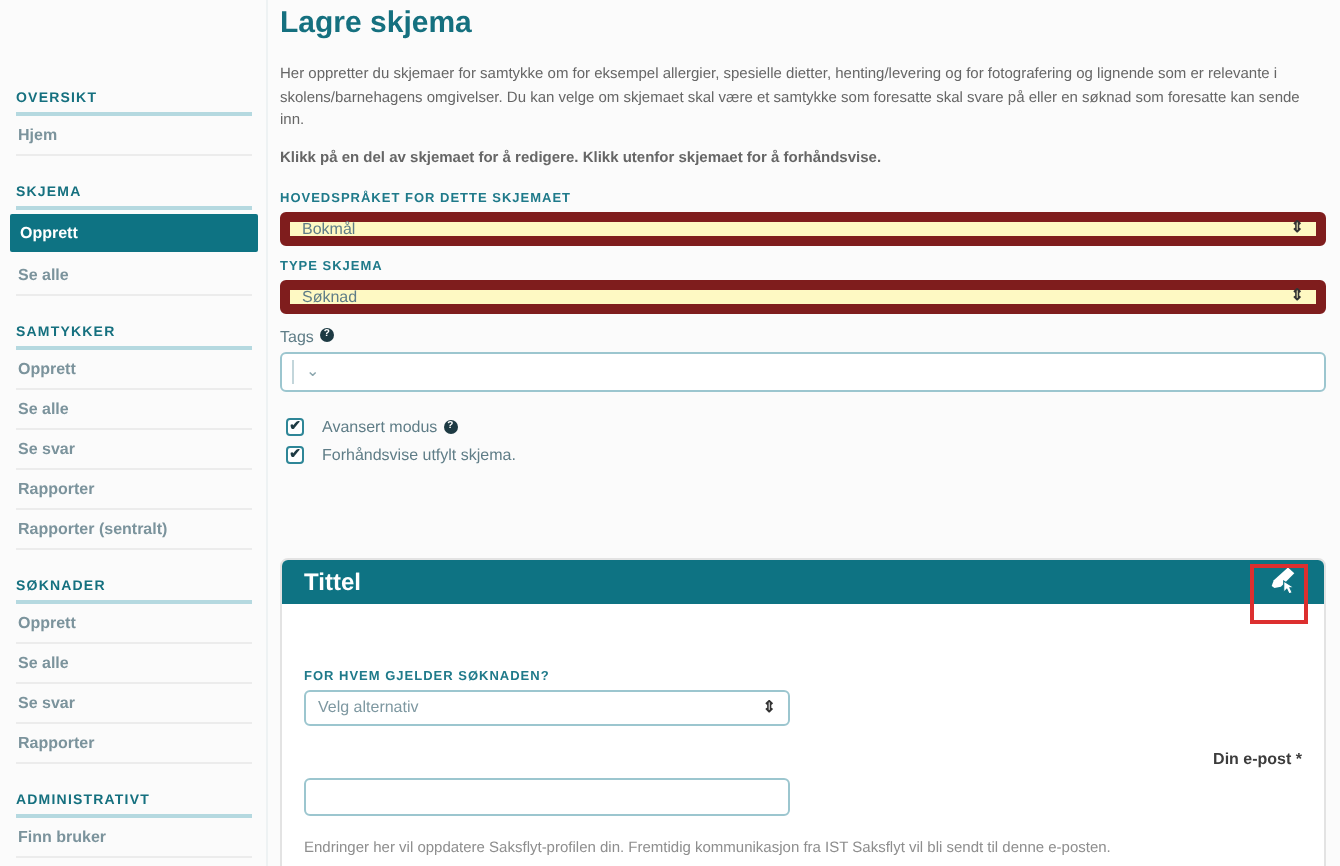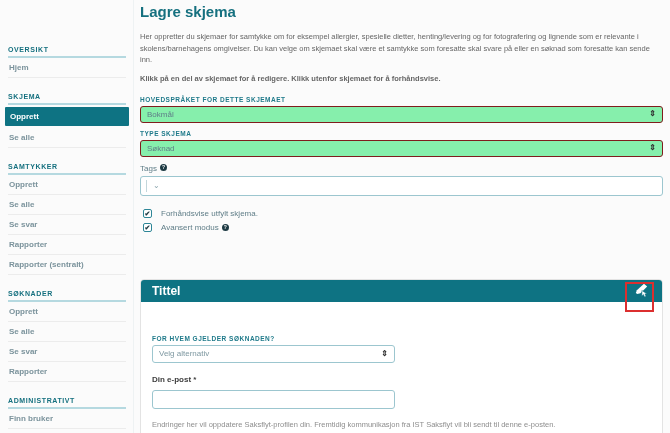--- a/index.html
+++ b/index.html
@@ -19,21 +19,21 @@
 
   
   .main { position:absolute; left:140px; top:0; width:523px; height:433px; }
   .page-title { font-size:15px; font-weight:700; color:#15707f; margin:3px 0 11px 0; }
   .intro { font-size:7.5px; line-height:1.55; color:#666; margin-bottom:8px; width:99%; }
   .intro2 { font-size:7.5px; color:#666; margin-bottom:13px;font-weight:bold; }
 
   .field { margin-bottom:7px; }
   .field-label { font-size:6.5px; font-weight:700; letter-spacing:.5px;
     color:#1f7a8a; margin-bottom:3px; }
-  .select { height:17px; background:#86efac; border:1px solid #7f1d1d; border-radius:3px;
+  .select { height:17px; background:#fef9c3; border:5px solid #7f1d1d; border-radius:3px;
     display:flex; align-items:center; justify-content:space-between; padding:0 6px;
     font-size:8px; color:#5f7d87; cursor:pointer; }
   .select-arrow { font-size:8px; color:#333; font-weight:700; line-height:1; }
 
   .tags-label { font-size:8px; color:#5f7d87; margin-bottom:3px; display:flex;
     align-items:flex-start; gap:3px; }
   .help-badge { display:inline-flex; width:7px; height:7px; border-radius:50%;
     background:#1d3a43; color:#fff; font-size:5px; font-weight:700;
     align-items:center; justify-content:center; line-height:1; }
   .tags-input-wrap { height:20px; background:#fff; border:1px solid #9cc6cf;
@@ -61,21 +61,21 @@
   .edit-btn { width:20px; height:16px; display:flex; align-items:center;
     justify-content:center; cursor:pointer; }
   .annotation-box { position:absolute; right:8px; top:2px; width:29px; height:30px;
     border:2px solid #dc2f2f; pointer-events:none; }
   .card-body { padding:9px 11px 13px 11px;margin-top:24px; }
   .card-label { font-size:6.5px; font-weight:700; letter-spacing:.5px;
     color:#1f7a8a; margin-bottom:3px; }
   .card-select { width:243px; height:18px; background:#fff; border:1px solid #9cc6cf;
     border-radius:3px; display:flex; align-items:center; justify-content:space-between;
     padding:0 6px; font-size:8px; color:#7e98a1; cursor:pointer; }
-  .email-label { font-size:8px; font-weight:700; color:#3c3c3c; margin:12px 0 4px 0; }
+  .email-label { font-size:8px; font-weight:700; color:#3c3c3c; margin:12px 0 4px 0;text-align:right; }
   .email-input { width:243px; height:19px; background:#fff; border:1px solid #9cc6cf;
     border-radius:3px; outline:none; padding:0 6px; font-size:8px; color:#444;
     font-family:"Liberation Sans", sans-serif; }
   .helper { font-size:7.5px; color:#8e8e8e; line-height:1.5; margin-top:10px; width:92%; }
 </style>
 </head>
 <body>
 
 <div class="sidebar">
 
@@ -145,28 +145,28 @@
     <div class="tags-input-wrap">
       <span class="tags-adorn">
         <span>⌄</span>
       </span>
     </div>
   </div>
 
   <div class="checks">
     <div class="check-row">
       <span class="checkbox">✔</span>
-      <span class="check-label">Forhåndsvise utfylt skjema.</span>
-    </div>
-    <div class="check-row">
-      <span class="checkbox">✔</span>
       <span class="check-label">
         <span>Avansert modus</span>
         <span class="help-badge">?</span>
       </span>
+    </div>
+    <div class="check-row">
+      <span class="checkbox">✔</span>
+      <span class="check-label">Forhåndsvise utfylt skjema.</span>
     </div>
   </div>
 
   <div class="card">
     <div class="card-header">
       <span class="card-title">Tittel</span>
       <span class="edit-btn">
         <svg width="17" height="17" viewBox="0 0 24 24">
           <path d="M4 15.5 L5.5 11.5 L15.5 2.5 L20 6.5 L10.5 16 L6 17 Z" fill="#ffffff"></path>
           <path d="M12.5 12 l0 8 2.2-2.2 1.6 3.4 2.2-1 -1.6-3.4 3.1 0 Z" fill="#ffffff" stroke="#0e7383" stroke-width="0.8"></path>

